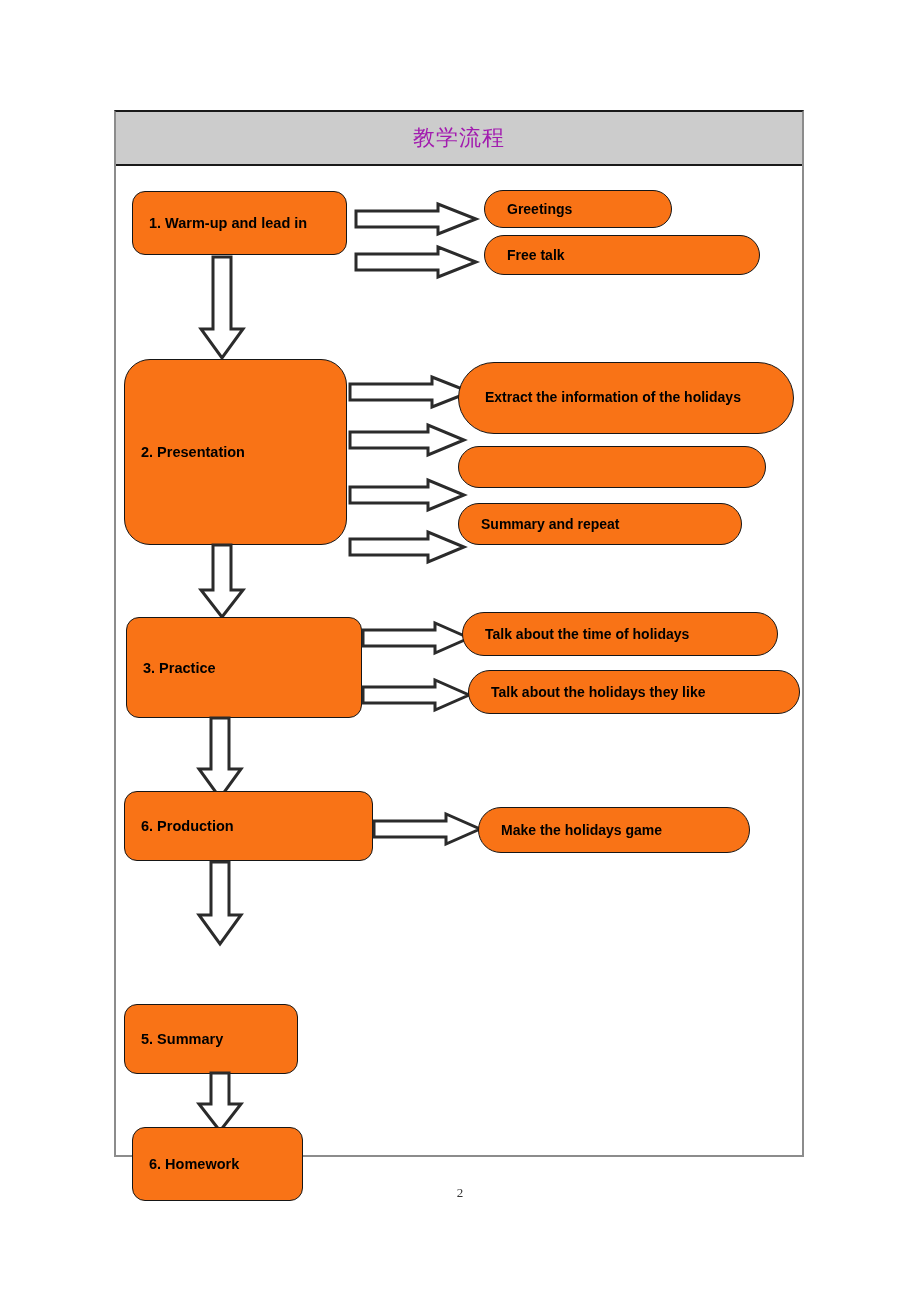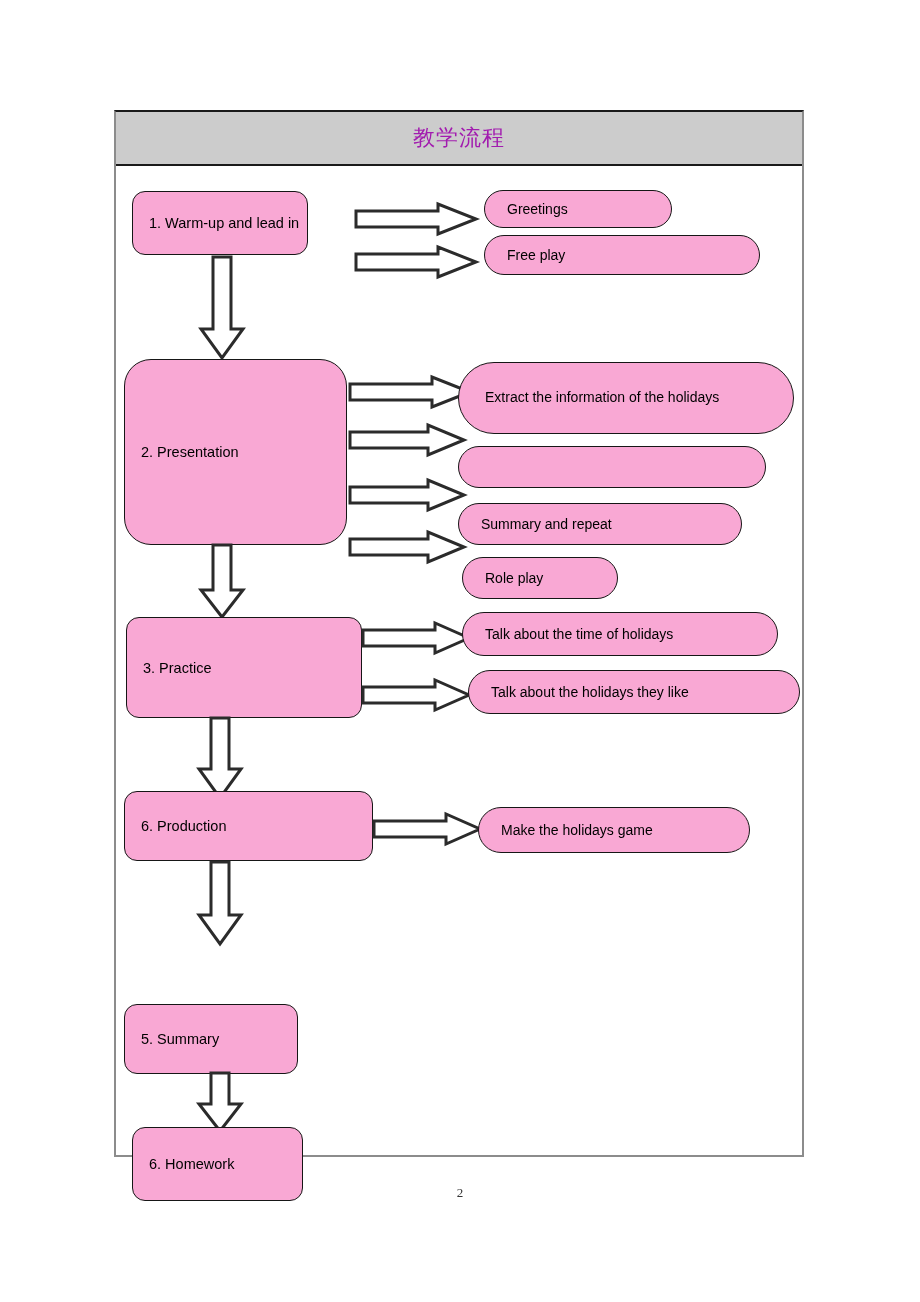--- a/index.html
+++ b/index.html
@@ -63,25 +63,25 @@
     top: 54px;
     width: 100%;
     height: 991px;
   }
 
   
   .node {
     position: absolute;
     box-sizing: border-box;
     border: 1.6px solid #161616;
-    background: #f9a8d4;
+    background: #f97316;
     display: flex;
     align-items: center;
     color: #000000;
-    font-weight: normal;
+    font-weight: bold;
   }
   .stage-box {
     border-radius: 13px;
     padding-left: 16px;
     font-size: 14.5px;
   }
   .stage-box.big-round { border-radius: 26px; }
 
   .bubble {
     border-radius: 999px;
@@ -127,51 +127,51 @@
 <div id="page-sheet">
 
   <div id="flow-table">
 
     <div id="flow-title-bar">
       <span id="flow-title-text">教学流程</span>
     </div>
 
     <div id="flow-canvas">
 
-      <div class="node stage-box" style="left:16px; top:25px; width:176px; height:64px;">
+      <div class="node stage-box" style="left:16px; top:25px; width:215px; height:64px;">
         <span>1. Warm-up and lead in</span>
       </div>
 
       <div class="arrow" style="left:238px; top:36px;">
         <svg width="124" height="34" viewBox="0 0 124 34">
           <path class="arrow-shape" d="M2,9 L84,9 L84,2 L122,17 L84,32 L84,25 L2,25 Z"></path>
         </svg>
       </div>
 
       <div class="arrow" style="left:238px; top:79px;">
         <svg width="124" height="34" viewBox="0 0 124 34">
           <path class="arrow-shape" d="M2,9 L84,9 L84,2 L122,17 L84,32 L84,25 L2,25 Z"></path>
         </svg>
       </div>
 
       <div class="node bubble" style="left:368px; top:24px; width:188px; height:38px;">
         <span class="bubble-text">Greetings</span>
       </div>
 
       <div class="node bubble" style="left:368px; top:69px; width:276px; height:40px;">
-        <span class="bubble-text">Free play</span>
+        <span class="bubble-text">Free talk</span>
       </div>
 
       <div class="arrow" style="left:82px; top:89px;">
         <svg width="48" height="105" viewBox="0 0 48 105">
           <path class="arrow-shape" d="M15,2 L33,2 L33,74 L45,74 L24,103 L3,74 L15,74 Z"></path>
         </svg>
       </div>
 
-      <div class="node stage-box big-round" style="left:8px; top:193px; width:223px; height:186px;border-radius:27px;">
+      <div class="node stage-box big-round" style="left:8px; top:193px; width:223px; height:186px;">
         <span>2. Presentation</span>
       </div>
 
       <div class="arrow" style="left:232px; top:209px;">
         <svg width="124" height="34" viewBox="0 0 124 34">
           <path class="arrow-shape" d="M2,9 L84,9 L84,2 L122,17 L84,32 L84,25 L2,25 Z"></path>
         </svg>
       </div>
 
       <div class="arrow" style="left:232px; top:257px;">
@@ -197,23 +197,20 @@
       </div>
 
       <div class="node bubble" style="left:342px; top:280px; width:308px; height:42px;">
         <span class="bubble-text"></span>
       </div>
 
       <div class="node bubble" style="left:342px; top:337px; width:284px; height:42px;">
         <span class="bubble-text">Summary and repeat</span>
       </div>
 
-      <div class="node bubble" style="left:346px; top:391px; width:156px; height:42px;">
-        <span class="bubble-text">Role play</span>
-      </div>
 
       <div class="arrow" style="left:82px; top:377px;">
         <svg width="48" height="76" viewBox="0 0 48 76">
           <path class="arrow-shape" d="M15,2 L33,2 L33,47 L45,47 L24,74 L3,47 L15,47 Z"></path>
         </svg>
       </div>
 
       <div class="node stage-box" style="left:10px; top:451px; width:236px; height:101px;">
         <span>3. Practice</span>
       </div>

